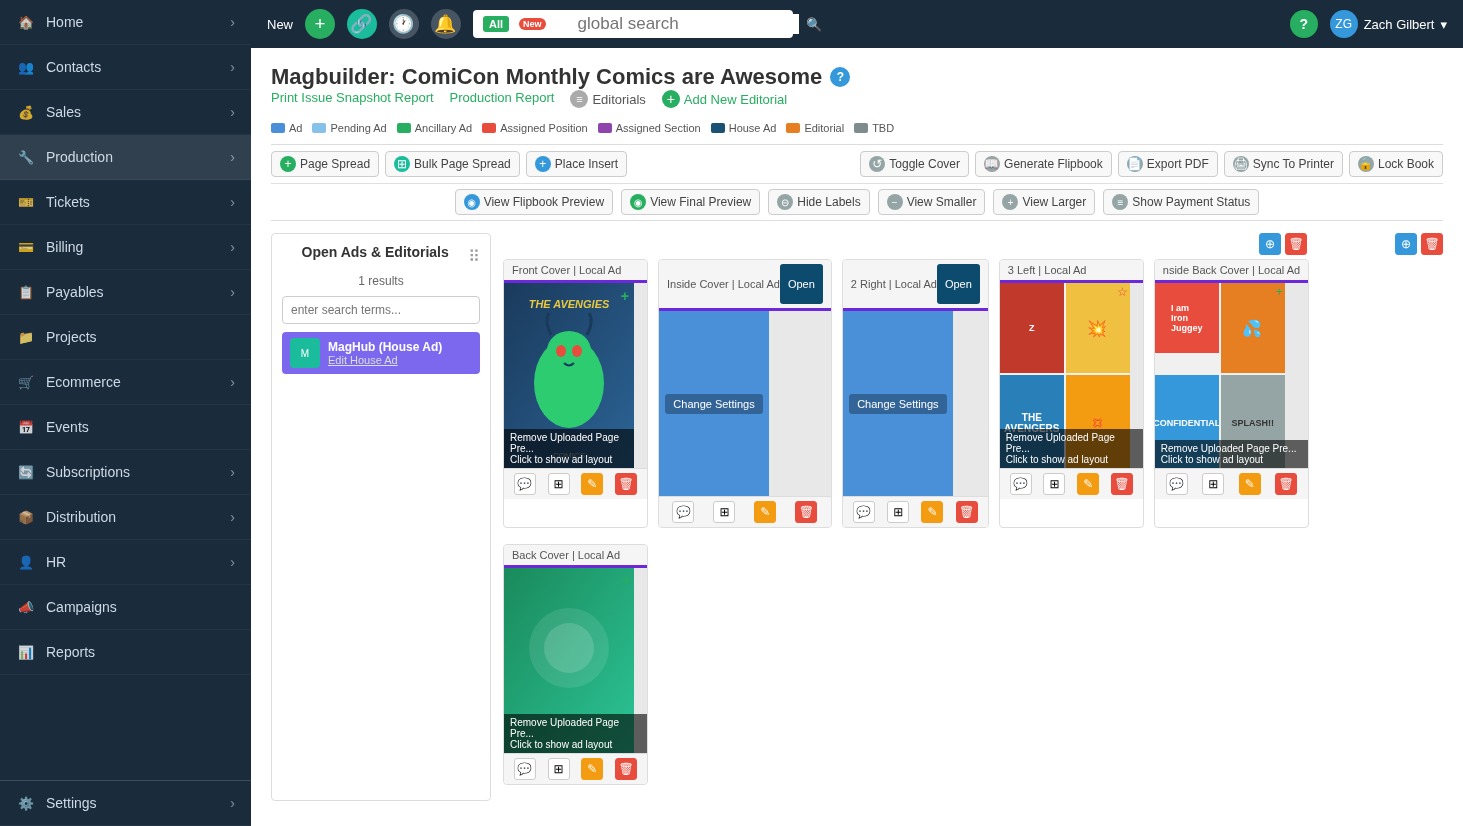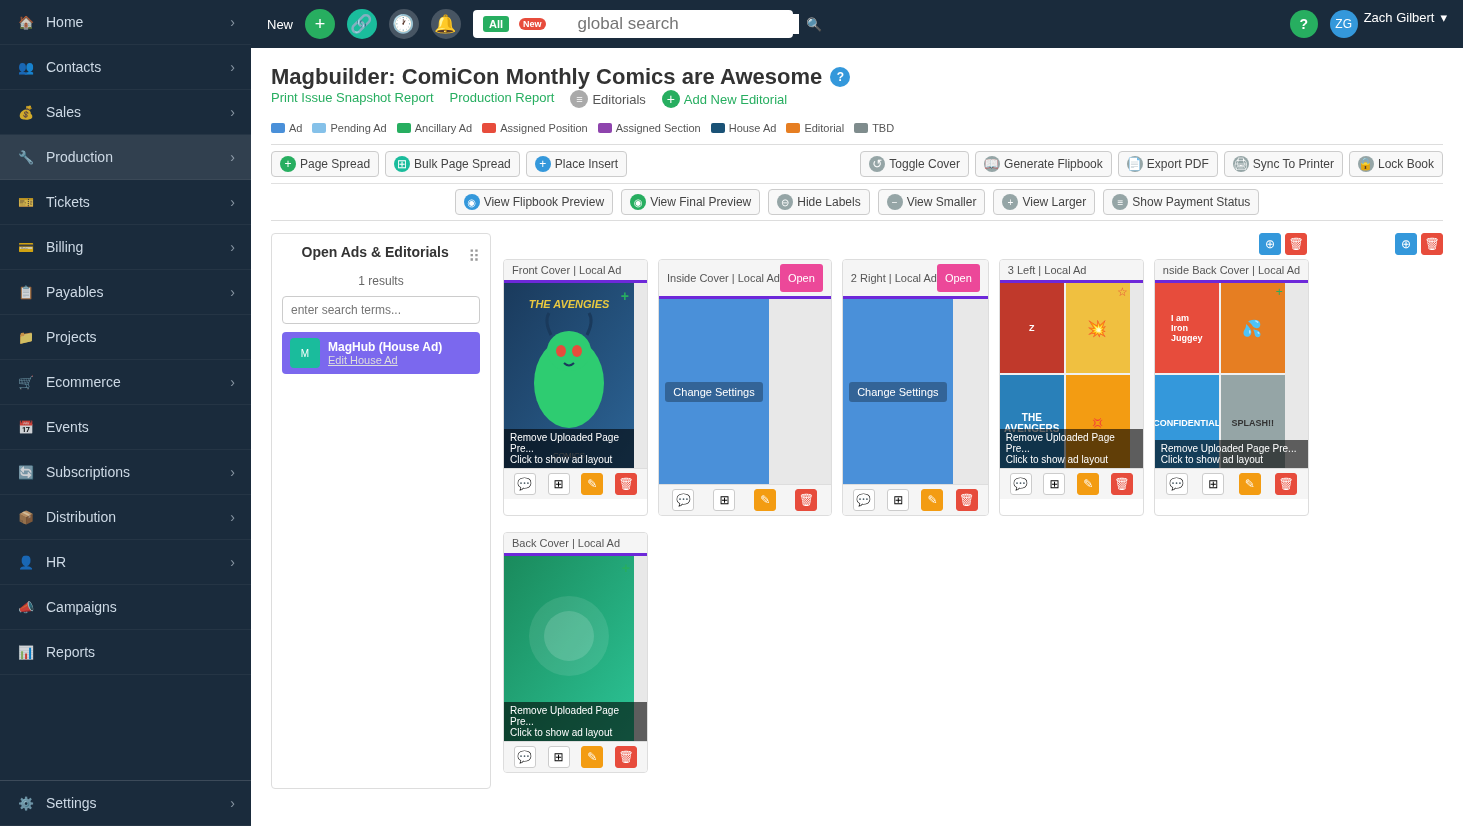--- a/index.html
+++ b/index.html
@@ -21,21 +21,21 @@
     .topbar-new { color: #fff; font-size: 13px; display: flex; align-items: center; gap: 6px; }
     .topbar-btn { width: 30px; height: 30px; border-radius: 50%; display: flex; align-items: center; justify-content: center; cursor: pointer; font-size: 18px; color: #fff; }
     .topbar-btn.green { background: #27ae60; }
     .topbar-btn.teal { background: #1abc9c; }
     .topbar-btn.gray { background: rgba(255,255,255,0.2); }
     .search-bar { flex: 1; max-width: 320px; display: flex; align-items: center; background: #fff; border-radius: 4px; padding: 4px 10px; gap: 8px; }
     .search-bar input { border: none; outline: none; flex: 1; font-size: 17px; margin-left: 24px; }
     .search-label { background: #27ae60; color: #fff; padding: 2px 6px; border-radius: 3px; font-size: 11px; font-weight: bold; }
     .topbar-right { display: flex; align-items: center; gap: 12px; color: #fff; margin-left: auto; }
     .help-btn { width: 28px; height: 28px; border-radius: 50%; background: #27ae60; display: flex; align-items: center; justify-content: center; color: #fff; font-size: 14px; font-weight: bold; cursor: pointer; }
-    .user-info { display: flex; gap: 6px; cursor: pointer; }
+    .user-info { display: flex; align-items: center; gap: 6px; cursor: pointer; }
     .user-avatar { width: 28px; height: 28px; border-radius: 50%; background: #3498db; display: flex; align-items: center; justify-content: center; font-size: 12px; color: #fff; }
 
     
     .content { flex: 1; background: #fff; overflow-y: auto; padding: 16px 20px; }
     .page-title { font-size: 22px; font-weight: 600; color: #333; display: flex; align-items: center; gap: 8px; margin-bottom: 0; }
     .page-title .help-icon { width: 20px; height: 20px; border-radius: 50%; background: #3498db; color: #fff; font-size: 12px; display: flex; align-items: center; justify-content: center; cursor: pointer; }
     .breadcrumbs { display: flex; gap: 16px; margin-bottom: 14px; }
     .breadcrumb-link { color: #27ae60; text-decoration: none; font-size: 13px; cursor: pointer; }
 
     
@@ -59,21 +59,21 @@
     .editorial-avatar { width: 30px; height: 30px; border-radius: 4px; background: #2ecc71; display: flex; align-items: center; justify-content: center; font-size: 10px; color: #fff; }
     .editorial-info { flex: 1; }
     .editorial-name { font-size: 12px; font-weight: 600; color: #fff; }
     .editorial-link { font-size: 11px; color: #ddd; text-decoration: underline; cursor: pointer; }
 
     
     .pages-grid { flex: 1; overflow: auto; }
     .pages-row { display: flex; gap: 10px; margin-bottom: 16px; flex-wrap: nowrap; }
     .page-card { border: 1px solid #ddd; border-radius: 4px; overflow: hidden; min-width: 140px; }
     .page-card-header { display: flex; align-items: center; justify-content: space-between; padding: 4px 8px; background: #f5f5f5; border-bottom: 3px solid #6d28d9; font-size: 11px; color: #555; }
-    .page-card-header .open-btn { background: #ec4899; color: #fff; padding: 8px 8px; border-radius: 3px; font-size: 11px; cursor: pointer; }
+    .page-card-header .open-btn { background: #0c4a6e; color: #fff; padding: 14px 8px; border-radius: 3px; font-size: 11px; cursor: pointer; }
     .page-card-body { position: relative; background: #e8e8e8; }
     .page-card-overlay { position: absolute; bottom: 0; left: 0; right: 0; background: rgba(0,0,0,0.6); color: #fff; font-size: 10px; padding: 3px 6px; cursor: pointer; }
     .page-card-footer { display: flex; align-items: center; justify-content: space-around; padding: 4px; background: #f5f5f5; border-top: 1px solid #ddd; }
     .footer-icon { width: 22px; height: 22px; border-radius: 3px; display: flex; align-items: center; justify-content: center; font-size: 12px; cursor: pointer; border: 1px solid #ccc; background: #fff; }
     .footer-icon.red { background: #e74c3c; border-color: #e74c3c; color: #fff; }
     .footer-icon.yellow { background: #f39c12; border-color: #f39c12; color: #fff; }
     .action-icon { width: 22px; height: 22px; border-radius: 3px; display: flex; align-items: center; justify-content: center; font-size: 12px; cursor: pointer; border: 1px solid #ccc; background: #fff; }
     .action-icon.red { background: #e74c3c; border-color: #e74c3c; color: #fff; }
     .action-icon.blue { background: #3498db; border-color: #3498db; color: #fff; }
 
@@ -485,21 +485,21 @@
             </div>
           </div>
 
           <div class="page-card" style="min-width:145px;">
             <div class="page-card-header">
               <span>nside Back Cover  |  Local Ad</span>
             </div>
             <div class="page-card-body" style="position:relative;">
               <div class="comic-collage">
                 <div style="position:absolute;top:2px;right:2px;color:#27ae60;font-size:12px;">+</div>
-                <div class="comic-cell" style="background:#e74c3c;height:90px;color:#fff;font-size:9px;padding:20px;">I am Iron Juggey</div>
+                <div class="comic-cell" style="background:#e74c3c;height:70px;color:#fff;font-size:9px;padding:20px;">I am Iron Juggey</div>
                 <div class="comic-cell" style="background:#e67e22;height:90px;color:#fff;font-size:16px;">💦</div>
                 <div class="comic-cell" style="background:#3498db;height:95px;color:#fff;font-size:9px;text-align:center;padding:4px;">CONFIDENTIAL</div>
                 <div class="comic-cell" style="background:#95a5a6;height:95px;font-size:9px;padding:4px;">SPLASH!!</div>
               </div>
               <div class="page-card-overlay">
                 <div>Remove Uploaded Page Pre...</div>
                 <div>Click to show ad layout</div>
               </div>
             </div>
             <div class="page-card-footer">

